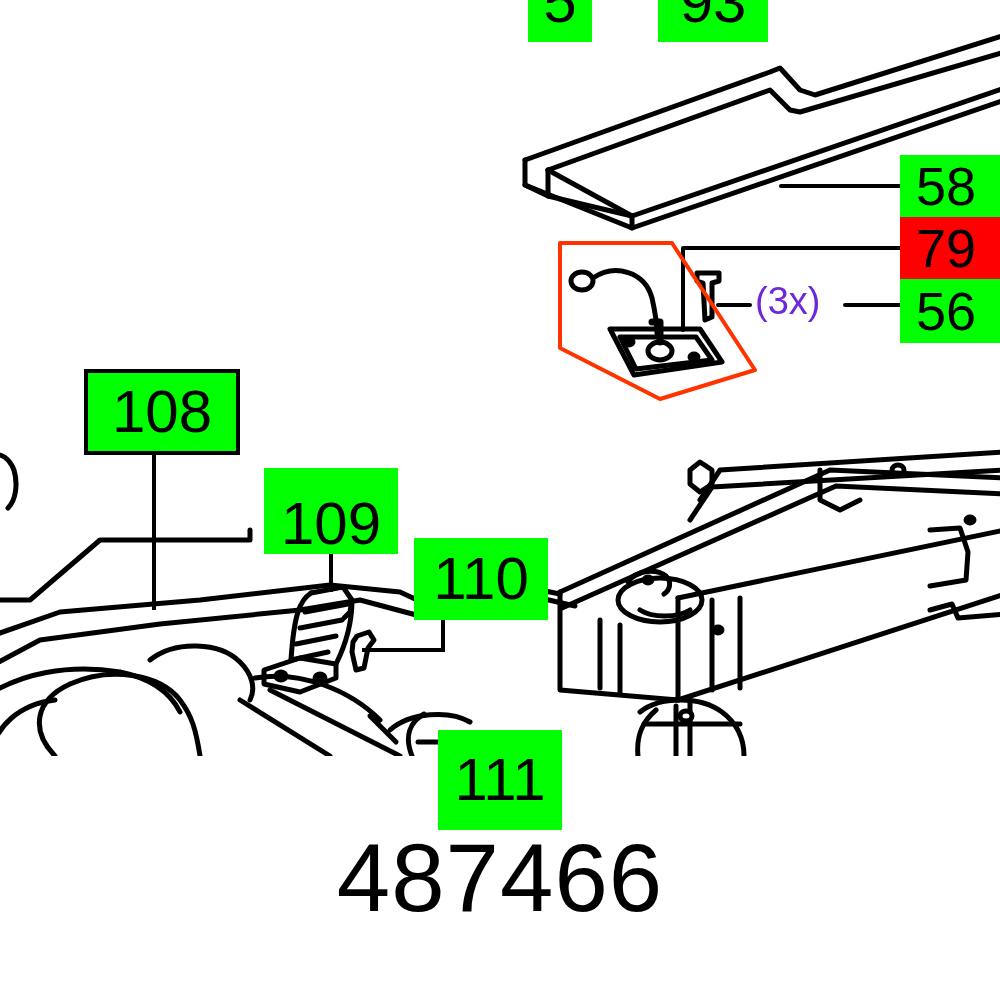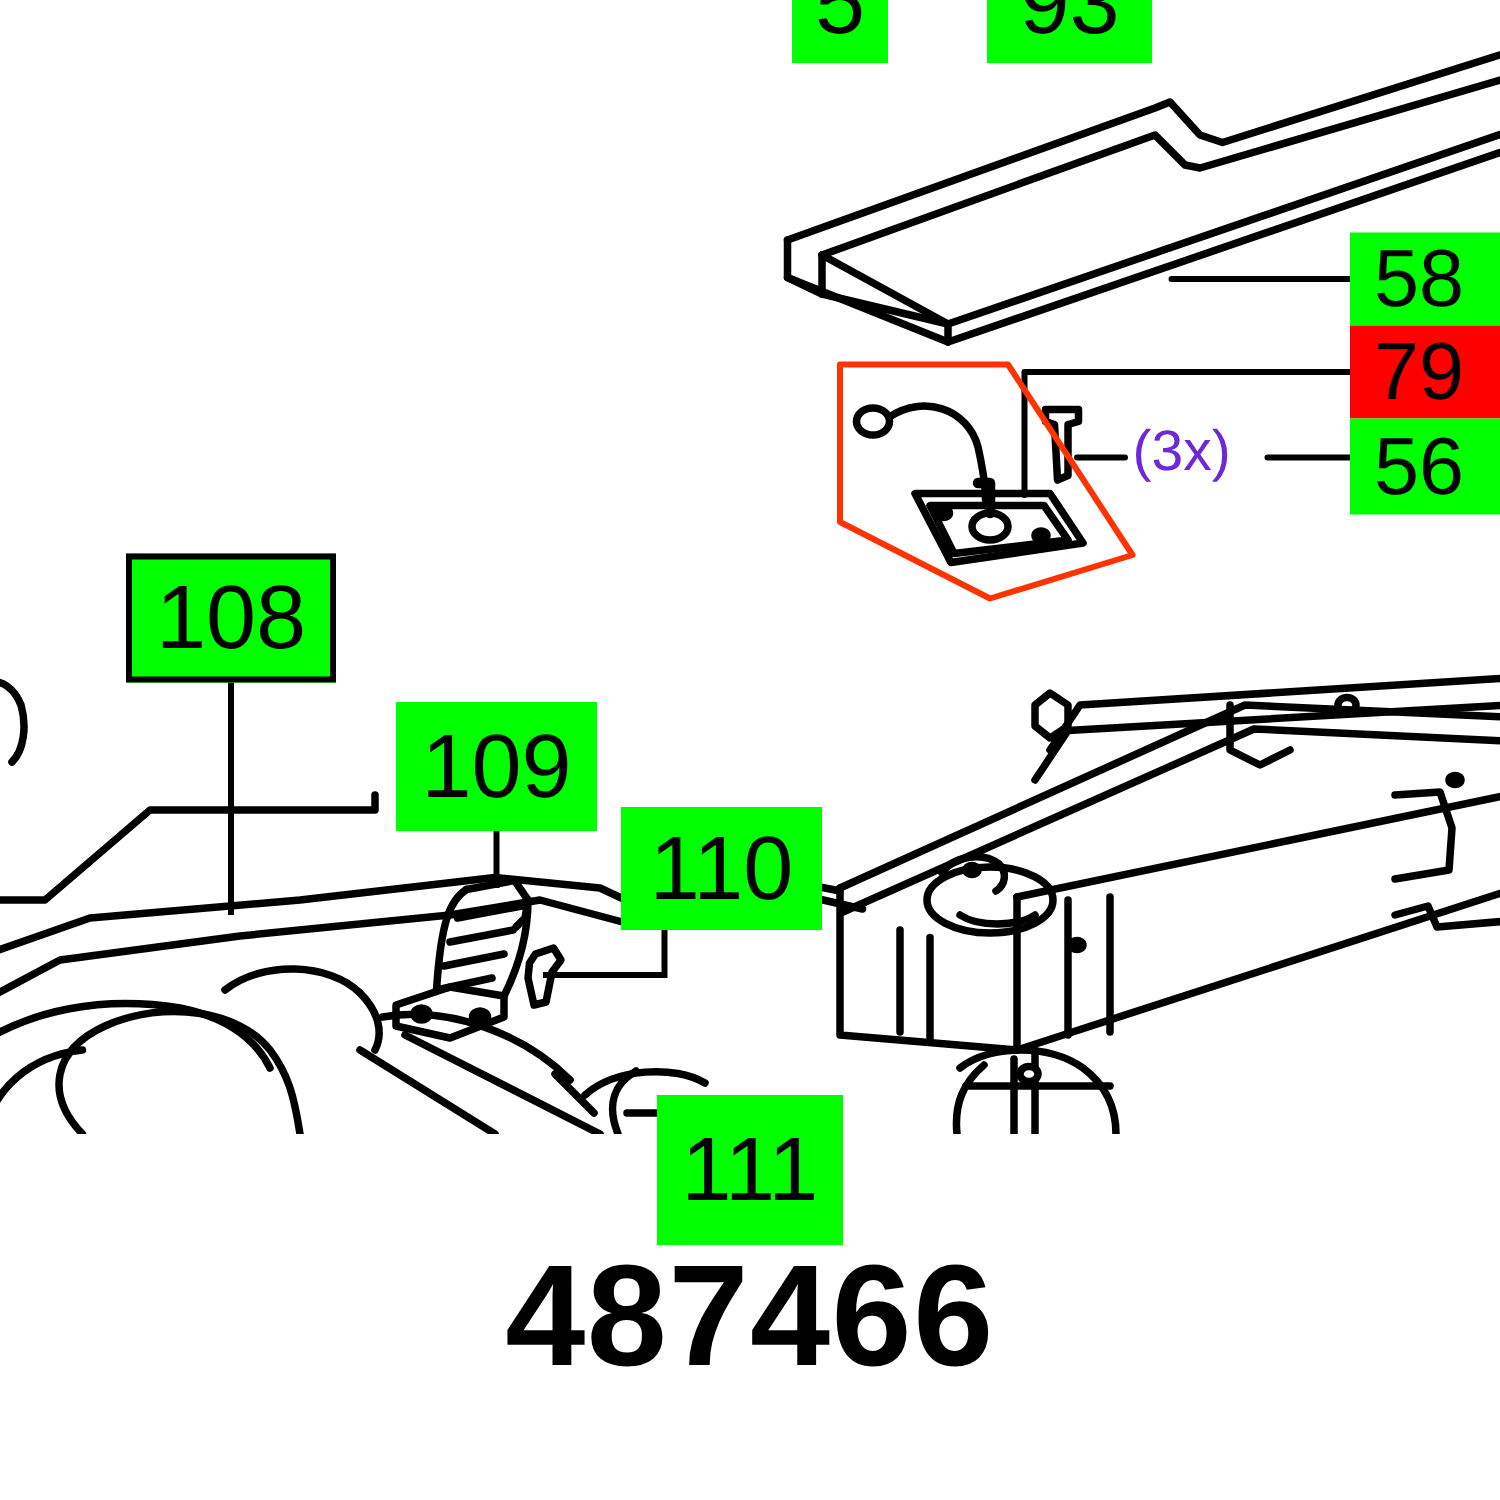--- a/index.html
+++ b/index.html
@@ -42,21 +42,21 @@
 
   
   .part-number {
     position: absolute;
     left: 0;
     top: 828px;
     width: 1000px;
     text-align: center;
     font-family: "Liberation Sans", sans-serif;
     font-size: 96px;
-    font-weight: 700;
+    font-weight: 400;
     letter-spacing: 1px;
     color: #000000;
     line-height: 100px;
     white-space: nowrap;
   }
 
   
   .callout {
     position: absolute;
     box-sizing: border-box;
@@ -234,25 +234,25 @@
   </div>
 
   <div class="callout red" style="left:900px; top:217px; width:116px; height:62px; font-size:54px; justify-content:flex-start; padding-left:16px;">
     <span>79</span>
   </div>
 
   <div class="callout green" style="left:900px; top:279px; width:116px; height:64px; font-size:54px; justify-content:flex-start; padding-left:16px;">
     <span>56</span>
   </div>
 
-  <div class="callout green bordered" style="left:84px; top:369px; width:140px; height:86px; font-size:60px;">
+  <div class="callout green bordered" style="left:84px; top:369px; width:156px; height:86px; font-size:60px;">
     <span>108</span>
   </div>
 
-  <div class="callout green" style="left:264px; top:468px; width:134px; height:86px; font-size:60px;">
+  <div class="callout green" style="left:264px; top:468px; width:134px; height:86px; font-size:60px;align-items:flex-end;">
     <span>109</span>
   </div>
 
   <div class="callout green" style="left:376px; top:538px; width:134px; height:82px; font-size:60px;margin-left:38px;">
     <span>110</span>
   </div>
 
   <div class="callout green" style="left:438px; top:730px; width:124px; height:100px; font-size:60px;">
     <span>111</span>
   </div>

